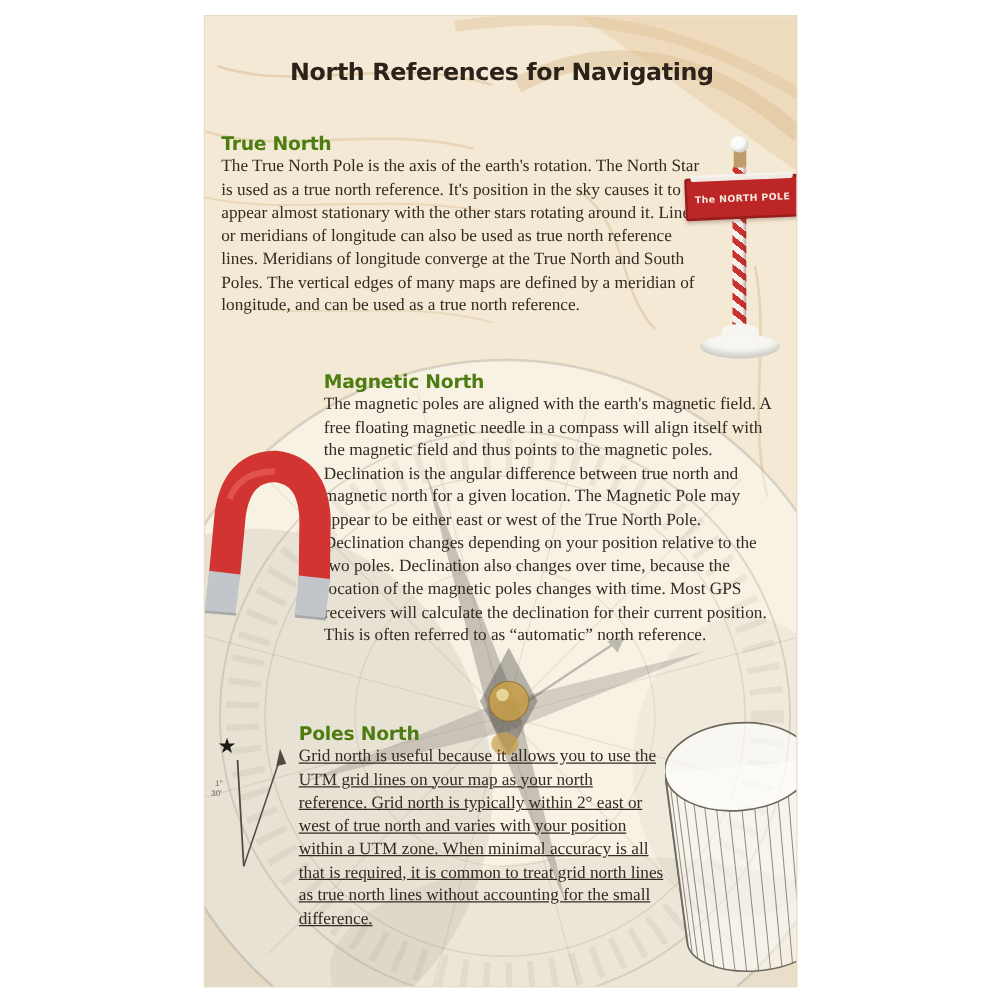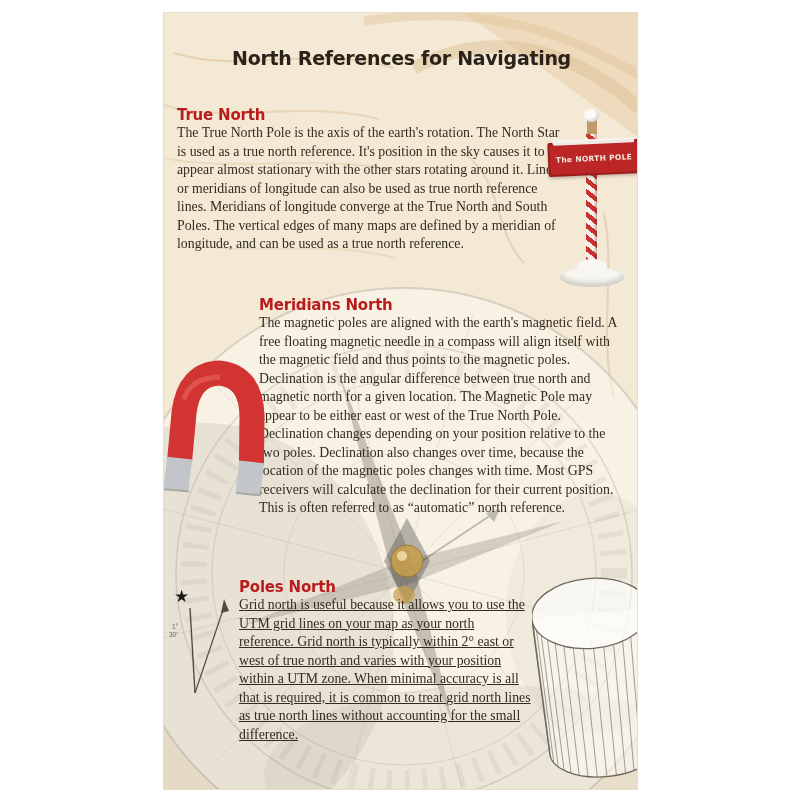--- a/index.html
+++ b/index.html
@@ -6,21 +6,21 @@
   .canvas{position:relative;width:800px;height:800px;background:#ffffff;overflow:hidden;
           font-family:"Liberation Sans",sans-serif;}
   .page{position:absolute;left:163px;top:12px;width:475px;height:778px;background:#f4e9d4;
         border:1px solid rgba(0,0,0,0.05);box-sizing:border-box;overflow:hidden;}
   .bg-art{position:absolute;left:0;top:0;width:475px;height:778px;z-index:0;pointer-events:none;}
   .content{position:absolute;left:0;top:0;width:475px;height:778px;z-index:1;}
   .title{position:absolute;left:0;top:32px;width:100%;text-align:center;
          font-family:"DejaVu Sans",sans-serif;font-weight:bold;font-size:19px;line-height:27px;
          letter-spacing:-0.3px;color:#2b2219;}
   .heading{position:absolute;font-family:"DejaVu Sans",sans-serif;font-weight:bold;
-           font-size:15px;color:#b91c1c;letter-spacing:-0.2px;}
+           font-size:15px;color:#4d7c0f;letter-spacing:-0.2px;}
   .body-text{position:absolute;font-family:"Liberation Serif",serif;font-size:13.8px;
              line-height:18.5px;color:#332a21;}
   .h-true{left:13px;top:93px;}
   .b-true{left:13px;top:111px;width:386px;}
   .h-mag{left:95px;top:283px;}
   .b-mag{left:95px;top:301px;width:368px;}
   .h-grid{left:75px;top:565px;}
   .b-grid{left:75px;top:583px;width:292px;text-decoration:underline;}
   
   .pole-group{position:absolute;left:372px;top:96px;width:105px;height:182px;}
@@ -120,21 +120,21 @@
         <div class="pole-cork"></div>
         <div class="pole-snow-cap"></div>
         <div class="pole-base-mound"></div>
         <div class="pole-base"></div>
         <div class="pole-sign">
           <div class="pole-sign-snow"></div>
           <span class="pole-sign-label">The NORTH POLE</span>
         </div>
       </div>
 
-      <div class="heading h-mag">Meridians North</div>
+      <div class="heading h-mag">Magnetic North</div>
       <div class="body-text b-mag">The magnetic poles are aligned with the earth's magnetic field. A free floating magnetic needle in a compass will align itself with the magnetic field and thus points to the magnetic poles. Declination is the angular difference between true north and magnetic north for a given location. The Magnetic Pole may appear to be either east or west of the True North Pole. Declination changes depending on your position relative to the two poles. Declination also changes over time, because the location of the magnetic poles changes with time. Most GPS receivers will calculate the declination for their current position. This is often referred to as “automatic” north reference.</div>
 
       <svg class="magnet-svg" width="110" height="150" viewBox="0 0 110 150">
         <path d="M19,104 L21,55 Q24,16 55,14 Q86,16 89,55 L91,104" fill="none" stroke="#d23431" stroke-width="25" stroke-linecap="butt"></path>
         <path d="M20,42 Q26,20 55,18" fill="none" stroke="#e4605a" stroke-width="5" opacity="0.7"></path>
         <path d="M17,133 L19,101" fill="none" stroke="#c2c5c9" stroke-width="25"></path>
         <path d="M89,133 L91,101" fill="none" stroke="#c2c5c9" stroke-width="25"></path>
         <path d="M5,133 L30,134" stroke="#8f9397" stroke-width="2" opacity="0.7"></path>
         <path d="M77,133 L102,134" stroke="#8f9397" stroke-width="2" opacity="0.7"></path>
       </svg>

